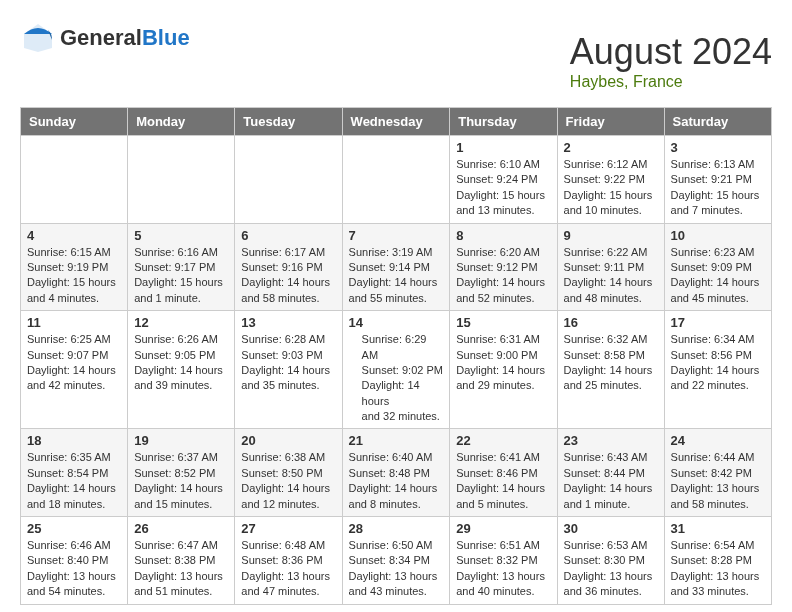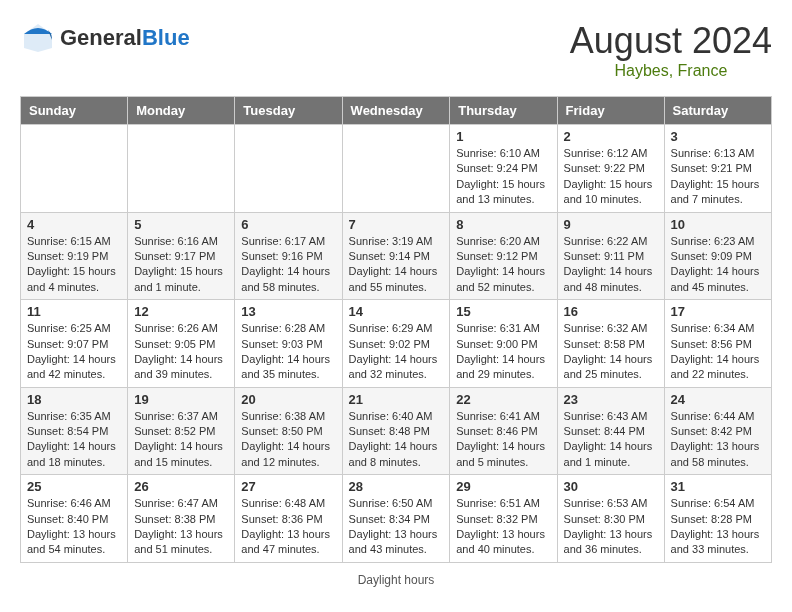--- a/index.html
+++ b/index.html
@@ -25,21 +25,22 @@
       font-weight: bold;
     }
     .logo-text .general { color: #333; }
     .logo-text .blue { color: #2176c7; }
     .logo-icon {
       width: 36px;
       height: 36px;
       margin-right: 4px;
     }
     .title-area {
-      text-align: center;
+      text-align: left;
+      margin-top: 11px;
     }
     .month-title {
       font-size: 36px;
       font-weight: normal;
       color: #333;
     }
     .location {
       font-size: 16px;
       color: #4d7c0f;
     }
@@ -220,21 +221,21 @@
         </td>
         <td>
           <div class="day-num">13</div>
           <div class="day-info" style="white-space: pre-line;">Sunrise: 6:28 AM
 Sunset: 9:03 PM
 Daylight: 14 hours
 and 35 minutes.</div>
         </td>
         <td>
           <div class="day-num">14</div>
-          <div class="day-info" style="white-space: pre-line;">Sunrise: 6:29 AM
+          <div class="day-info" style="white-space: pre-line; margin-left: 13px;">Sunrise: 6:29 AM
 Sunset: 9:02 PM
 Daylight: 14 hours
 and 32 minutes.</div>
         </td>
         <td>
           <div class="day-num">15</div>
           <div class="day-info" style="white-space: pre-line;">Sunrise: 6:31 AM
 Sunset: 9:00 PM
 Daylight: 14 hours
 and 29 minutes.</div>

